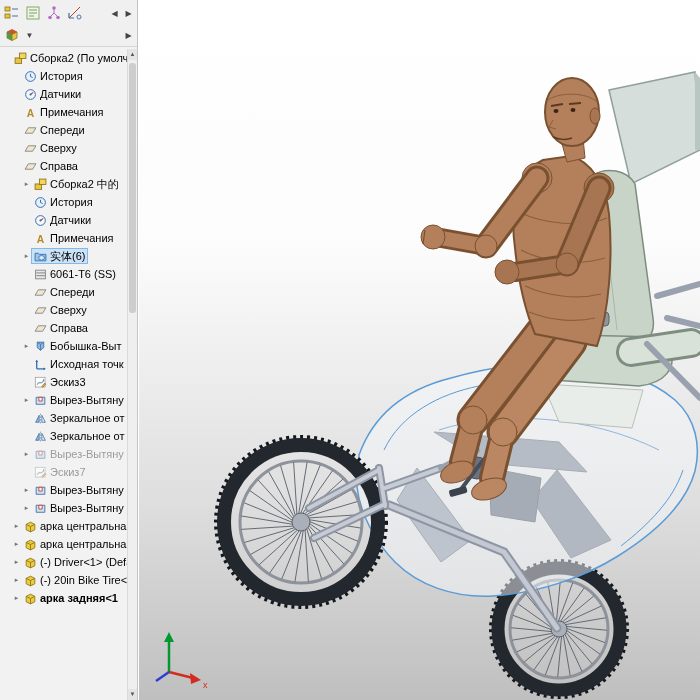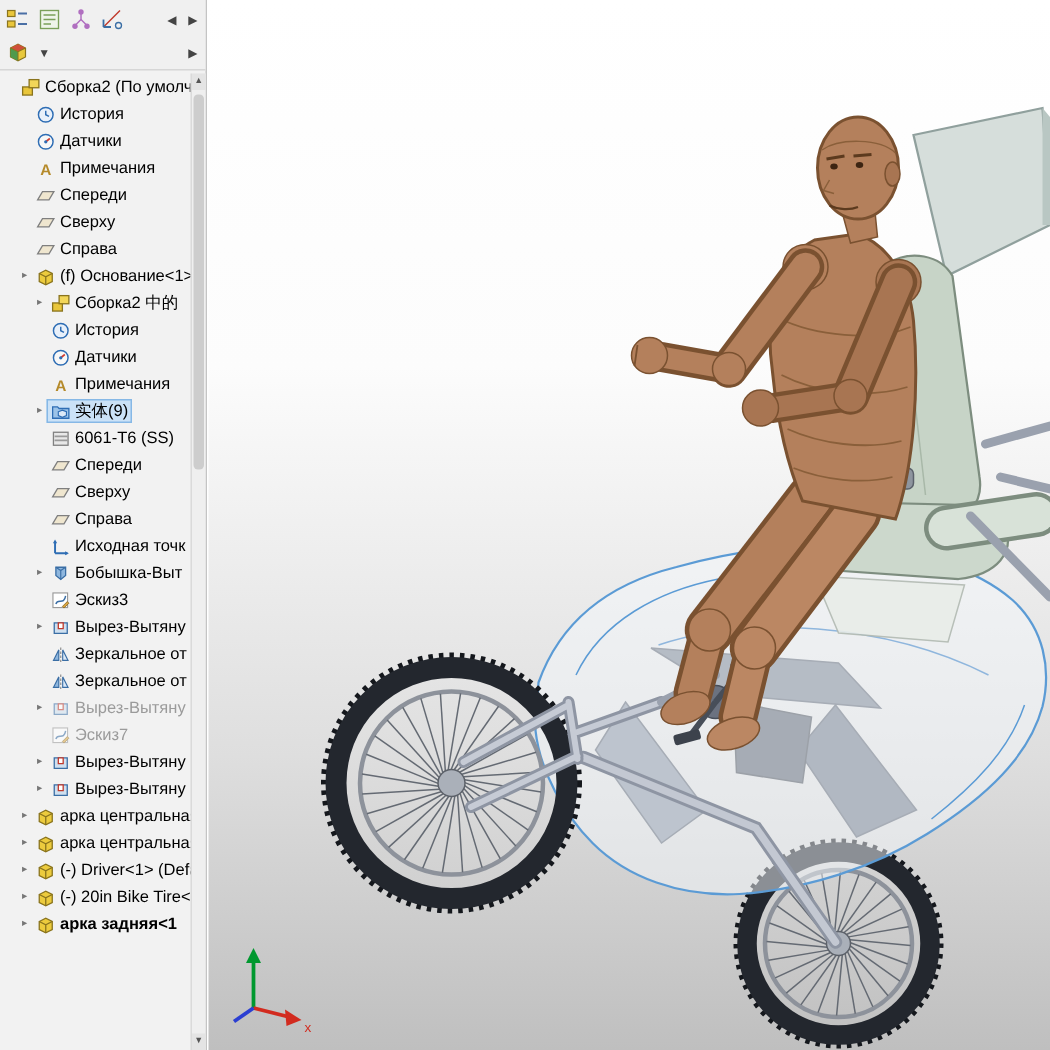--- a/index.html
+++ b/index.html
@@ -167,32 +167,20 @@
           <span class="expand"></span>
           <span class="row-body">
             <span class="ticon">
               <svg viewBox="0 0 12 12">
                 <path d="M1 8.5 L4 3.5 L11 3.5 L8 8.5 Z" fill="#efe6cf" stroke="#7f7f7f" stroke-width="0.8"></path>
               </svg>
             </span>
             <span class="tlabel">Справа</span>
           </span>
         </div>
-        <div class="tree-row" style="padding-left: 12px;">
-          <span class="expand">▸</span>
-          <span class="row-body">
-            <span class="ticon">
-              <svg viewBox="0 0 12 12">
-                <path d="M2 4 L6 2 L10 4 L10 9 L6 11 L2 9 Z" fill="#eccb3d" stroke="#8a741d" stroke-width="0.8"></path>
-                <path d="M2 4 L6 6 L10 4 M6 6 L6 11" fill="none" stroke="#8a741d" stroke-width="0.8"></path>
-              </svg>
-            </span>
-            <span class="tlabel">(f) Основание&lt;1&gt;</span>
-          </span>
-        </div>
         <div class="tree-row" style="padding-left: 22px;">
           <span class="expand">▸</span>
           <span class="row-body">
             <span class="ticon">
               <svg viewBox="0 0 12 12">
                 <rect x="1" y="5.5" width="6" height="5" fill="#e9c63b" stroke="#8a741d" stroke-width="0.8"></rect>
                 <rect x="5" y="1" width="6" height="5" fill="#f2d659" stroke="#8a741d" stroke-width="0.8"></rect>
               </svg>
             </span>
             <span class="tlabel">Сборка2 中的</span>
@@ -236,21 +224,21 @@
         </div>
         <div class="tree-row selected" style="padding-left: 22px;">
           <span class="expand">▸</span>
           <span class="row-body">
             <span class="ticon">
               <svg viewBox="0 0 12 12">
                 <path d="M1 3 L4 3 L5 4 L11 4 L11 10 L1 10 Z" fill="#9cc3e8" stroke="#2e6db4" stroke-width="0.8"></path>
                 <path d="M4.5 6 L7 5 L9.5 6 L9.5 8.4 L7 9.4 L4.5 8.4 Z" fill="#dce9f7" stroke="#2e6db4" stroke-width="0.7"></path>
               </svg>
             </span>
-            <span class="tlabel">实体(9)</span>
+            <span class="tlabel">实体(6)</span>
           </span>
         </div>
         <div class="tree-row" style="padding-left: 22px; text-align: right;">
           <span class="expand"></span>
           <span class="row-body">
             <span class="ticon">
               <svg viewBox="0 0 12 12">
                 <rect x="1.5" y="2" width="9" height="8" fill="#e8e8e8" stroke="#808080" stroke-width="0.8"></rect>
                 <path d="M2.2 4.5 H10.3 M2.2 7 H10.3" stroke="#9a9a9a" stroke-width="1"></path>
               </svg>
@@ -282,45 +270,45 @@
         </div>
         <div class="tree-row" style="padding-left: 22px;">
           <span class="expand"></span>
           <span class="row-body">
             <span class="ticon">
               <svg viewBox="0 0 12 12">
                 <path d="M1 8.5 L4 3.5 L11 3.5 L8 8.5 Z" fill="#efe6cf" stroke="#7f7f7f" stroke-width="0.8"></path>
               </svg>
             </span>
             <span class="tlabel">Справа</span>
+          </span>
+        </div>
+        <div class="tree-row" style="padding-left: 22px;">
+          <span class="expand">▸</span>
+          <span class="row-body">
+            <span class="ticon">
+              <svg viewBox="0 0 12 12">
+                <path d="M3 2 L9 2 L9 7 L6 9.5 L3 7 Z" fill="#8fb7de" stroke="#3a6ea5" stroke-width="0.8"></path>
+                <path d="M3 2 L6 4 L9 2 M6 4 L6 9.5" stroke="#3a6ea5" stroke-width="0.7" fill="none"></path>
+              </svg>
+            </span>
+            <span class="tlabel">Бобышка-Выт</span>
           </span>
         </div>
         <div class="tree-row" style="padding-left: 22px;">
           <span class="expand"></span>
           <span class="row-body">
             <span class="ticon">
               <svg viewBox="0 0 12 12">
                 <path d="M2.5 10 L2.5 2.5 M2.5 10 L10 10" stroke="#2e6db4" stroke-width="1.2" fill="none"></path>
                 <path d="M2.5 1.5 L1.2 3.8 L3.8 3.8 Z" fill="#2e6db4"></path>
                 <path d="M11 10 L8.7 8.7 L8.7 11.3 Z" fill="#2e6db4"></path>
               </svg>
             </span>
             <span class="tlabel">Исходная точк</span>
-          </span>
-        </div>
-        <div class="tree-row" style="padding-left: 22px;">
-          <span class="expand">▸</span>
-          <span class="row-body">
-            <span class="ticon">
-              <svg viewBox="0 0 12 12">
-                <path d="M3 2 L9 2 L9 7 L6 9.5 L3 7 Z" fill="#8fb7de" stroke="#3a6ea5" stroke-width="0.8"></path>
-                <path d="M3 2 L6 4 L9 2 M6 4 L6 9.5" stroke="#3a6ea5" stroke-width="0.7" fill="none"></path>
-              </svg>
-            </span>
-            <span class="tlabel">Бобышка-Выт</span>
           </span>
         </div>
         <div class="tree-row" style="padding-left: 22px;">
           <span class="expand"></span>
           <span class="row-body">
             <span class="ticon">
               <svg viewBox="0 0 12 12">
                 <rect x="1.2" y="1.2" width="9" height="9" fill="#ffffff" stroke="#9a9a9a" stroke-width="0.7"></rect>
                 <path d="M3 8 C4 4 8 9 9 3" stroke="#3a6ea5" fill="none" stroke-width="0.9"></path>
                 <path d="M7 9.5 L10 6.5 L11 7.5 L8 10.5 Z" fill="#d9a441" stroke="#8a6a20" stroke-width="0.5"></path>

